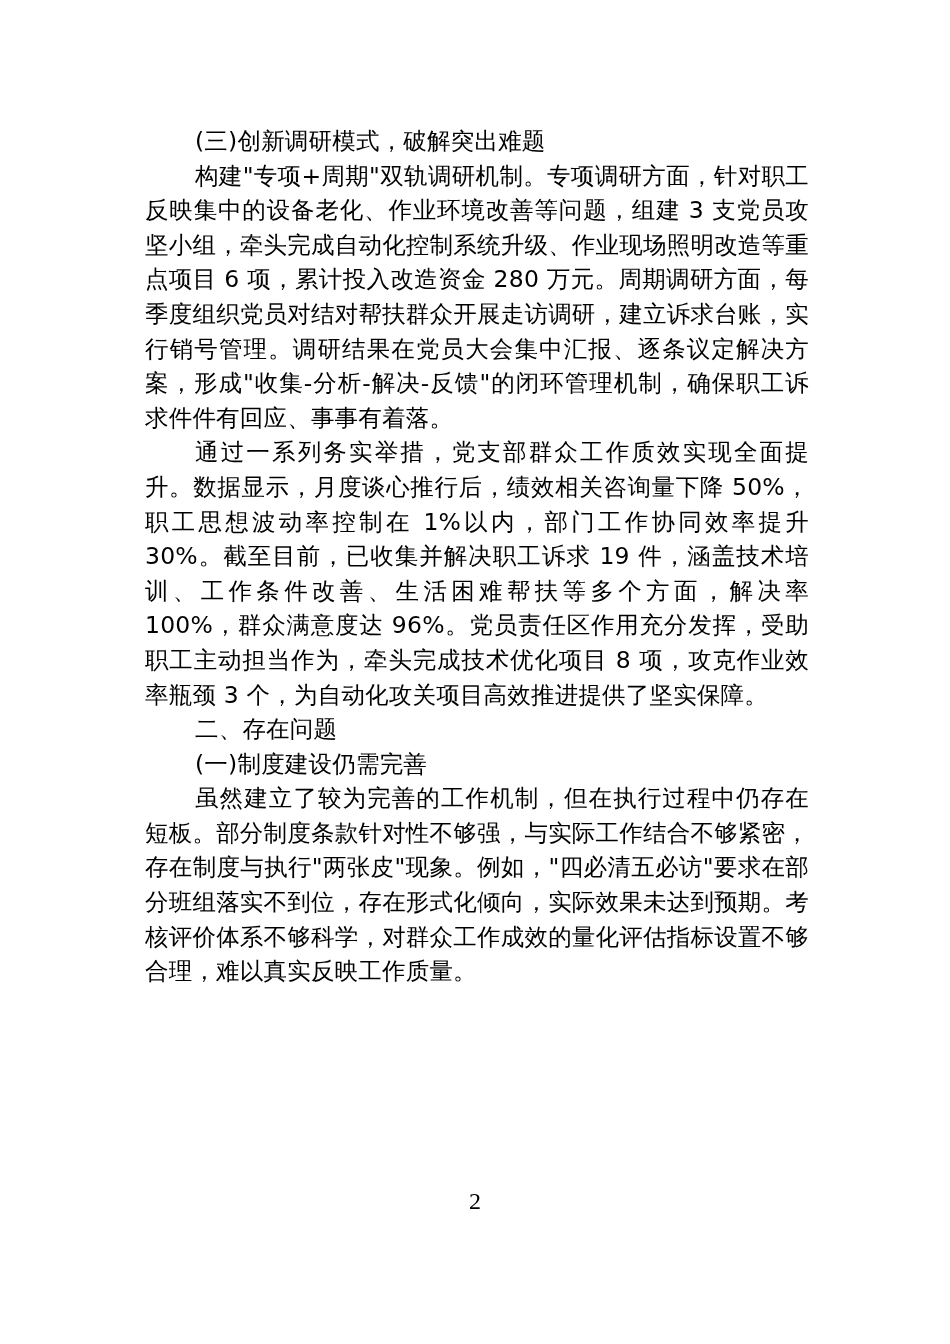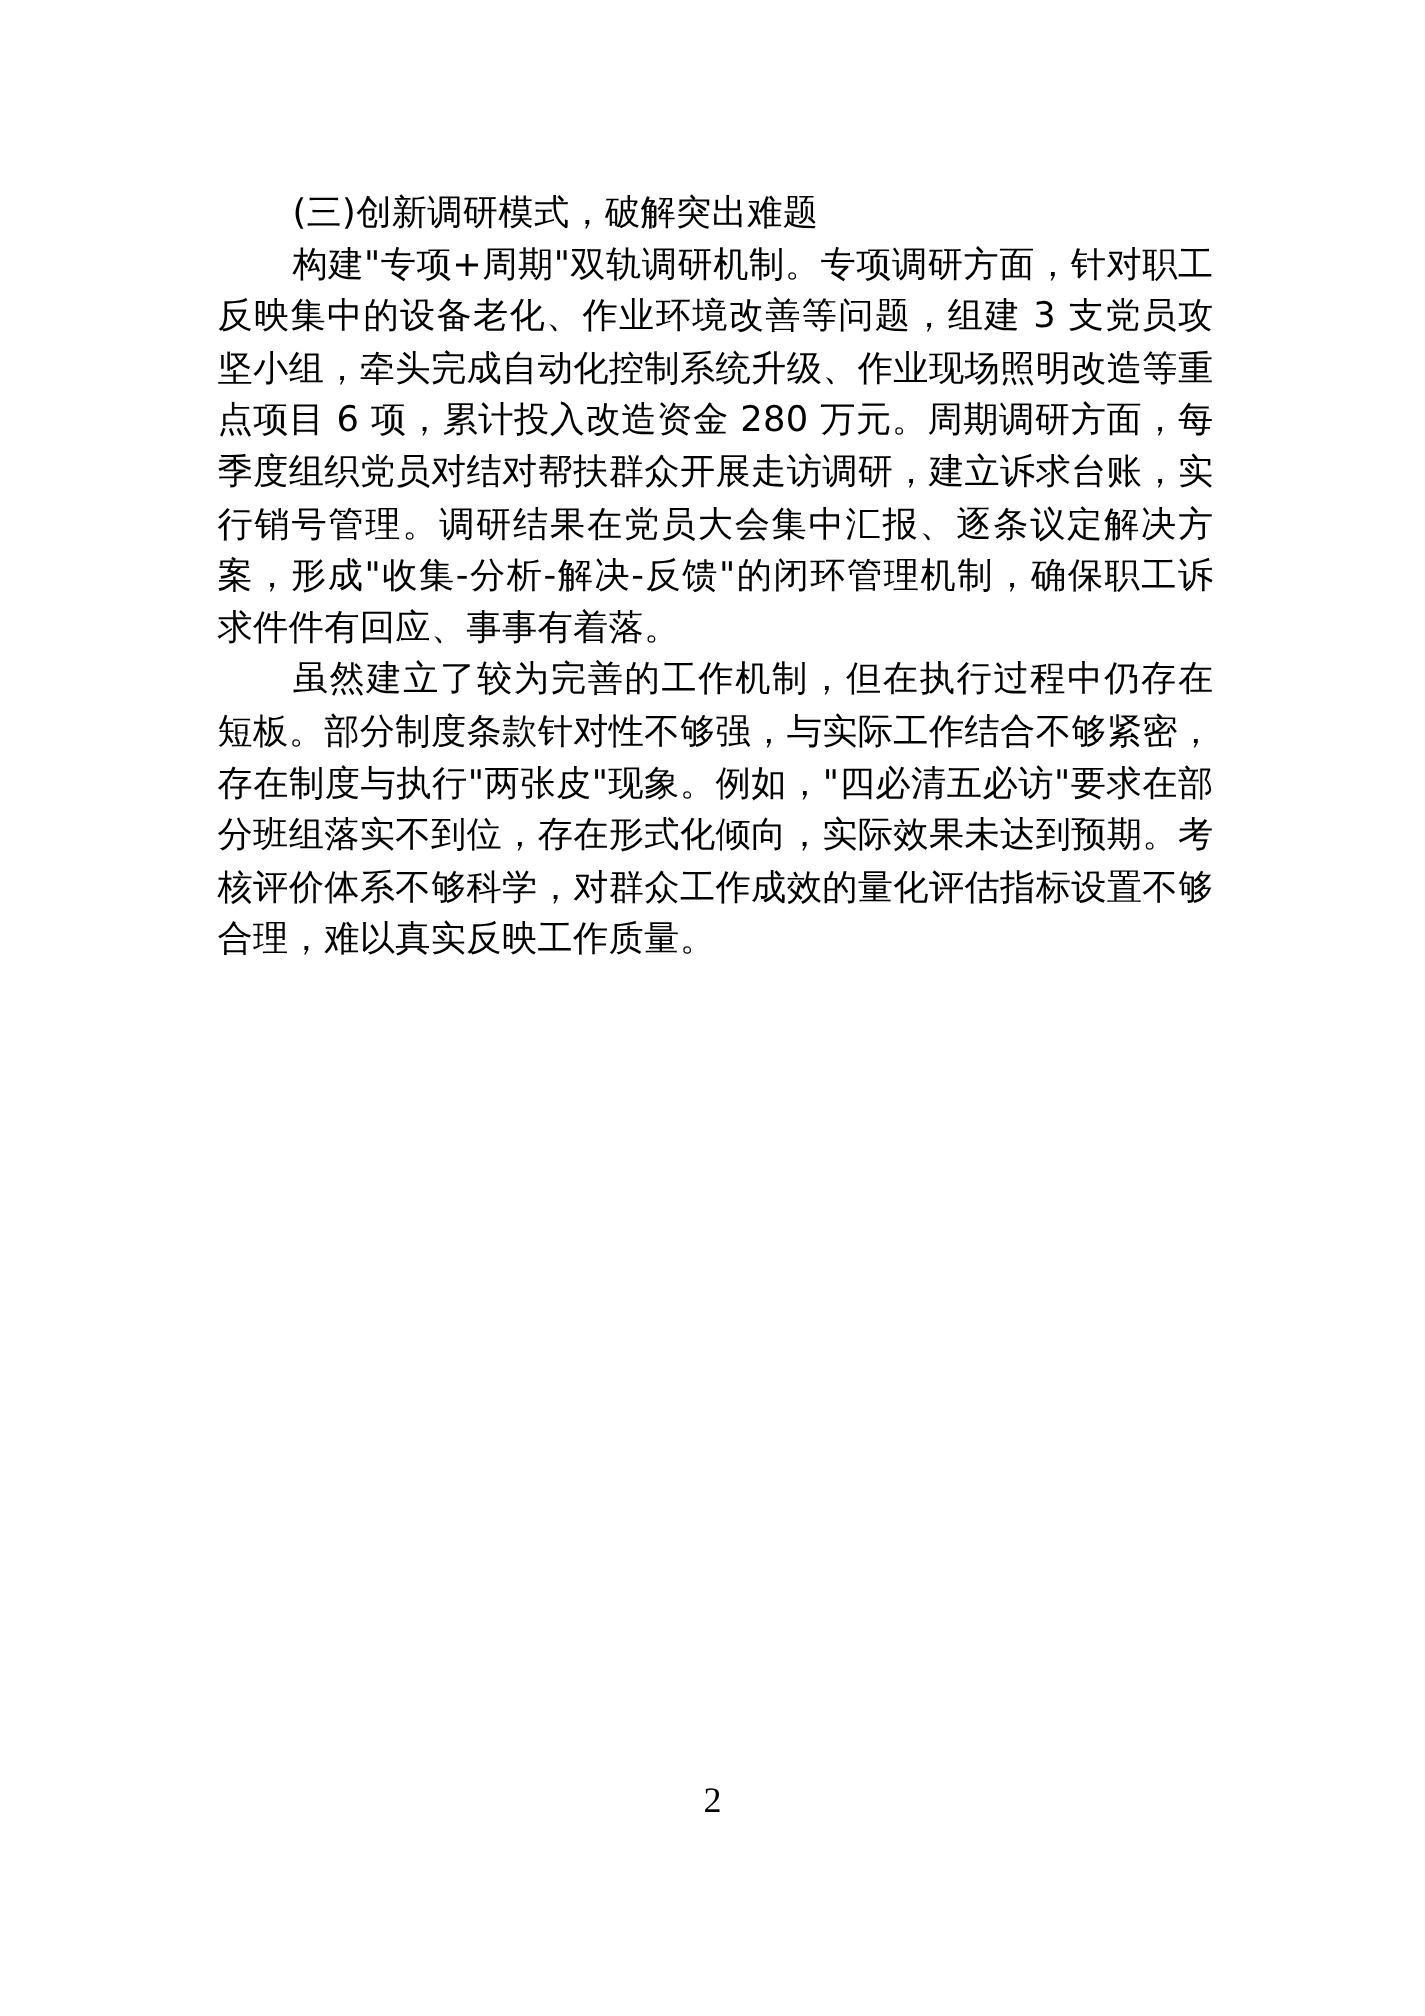--- a/index.html
+++ b/index.html
@@ -12,16 +12,19 @@
   .pagenum { position:absolute; left:0; width:950px; top:1188px; text-align:center;
              font-family:"Liberation Serif", "DejaVu Serif", serif; font-size:24px; }
 </style>
 </head>
 <body>
 
 <div class="page">
   <div class="content">
     <p class="p indent">(三)创新调研模式，破解突出难题</p>
     <p class="p indent">构建"专项+周期"双轨调研机制。专项调研方面，针对职工反映集中的设备老化、作业环境改善等问题，组建 3 支党员攻坚小组，牵头完成自动化控制系统升级、作业现场照明改造等重点项目 6 项，累计投入改造资金 280 万元。周期调研方面，每季度组织党员对结对帮扶群众开展走访调研，建立诉求台账，实行销号管理。调研结果在党员大会集中汇报、逐条议定解决方案，形成"收集-分析-解决-反馈"的闭环管理机制，确保职工诉求件件有回应、事事有着落。</p>
+    <p class="p indent">通过一系列务实举措，党支部群众工作质效实现全面提升。数据显示，月度谈心推行后，绩效相关咨询量下降 50%，职工思想波动率控制在 1%以内，部门工作协同效率提升 30%。截至目前，已收集并解决职工诉求 19 件，涵盖技术培训、工作条件改善、生活困难帮扶等多个方面，解决率 100%，群众满意度达 96%。党员责任区作用充分发挥，受助职工主动担当作为，牵头完成技术优化项目 8 项，攻克作业效率瓶颈 3 个，为自动化攻关项目高效推进提供了坚实保障。</p>
+    <p class="p indent">二、存在问题</p>
+    <p class="p indent">(一)制度建设仍需完善</p>
     <p class="p indent">虽然建立了较为完善的工作机制，但在执行过程中仍存在短板。部分制度条款针对性不够强，与实际工作结合不够紧密，存在制度与执行"两张皮"现象。例如，"四必清五必访"要求在部分班组落实不到位，存在形式化倾向，实际效果未达到预期。考核评价体系不够科学，对群众工作成效的量化评估指标设置不够合理，难以真实反映工作质量。</p>
   </div>
   <div class="pagenum">2</div>
 </div>
 
 </body></html>

